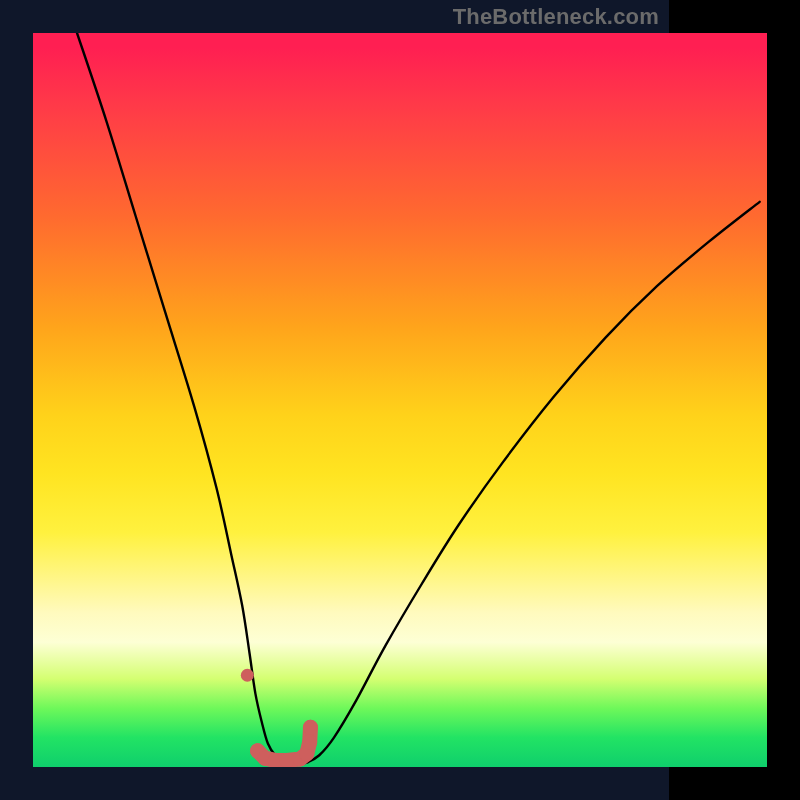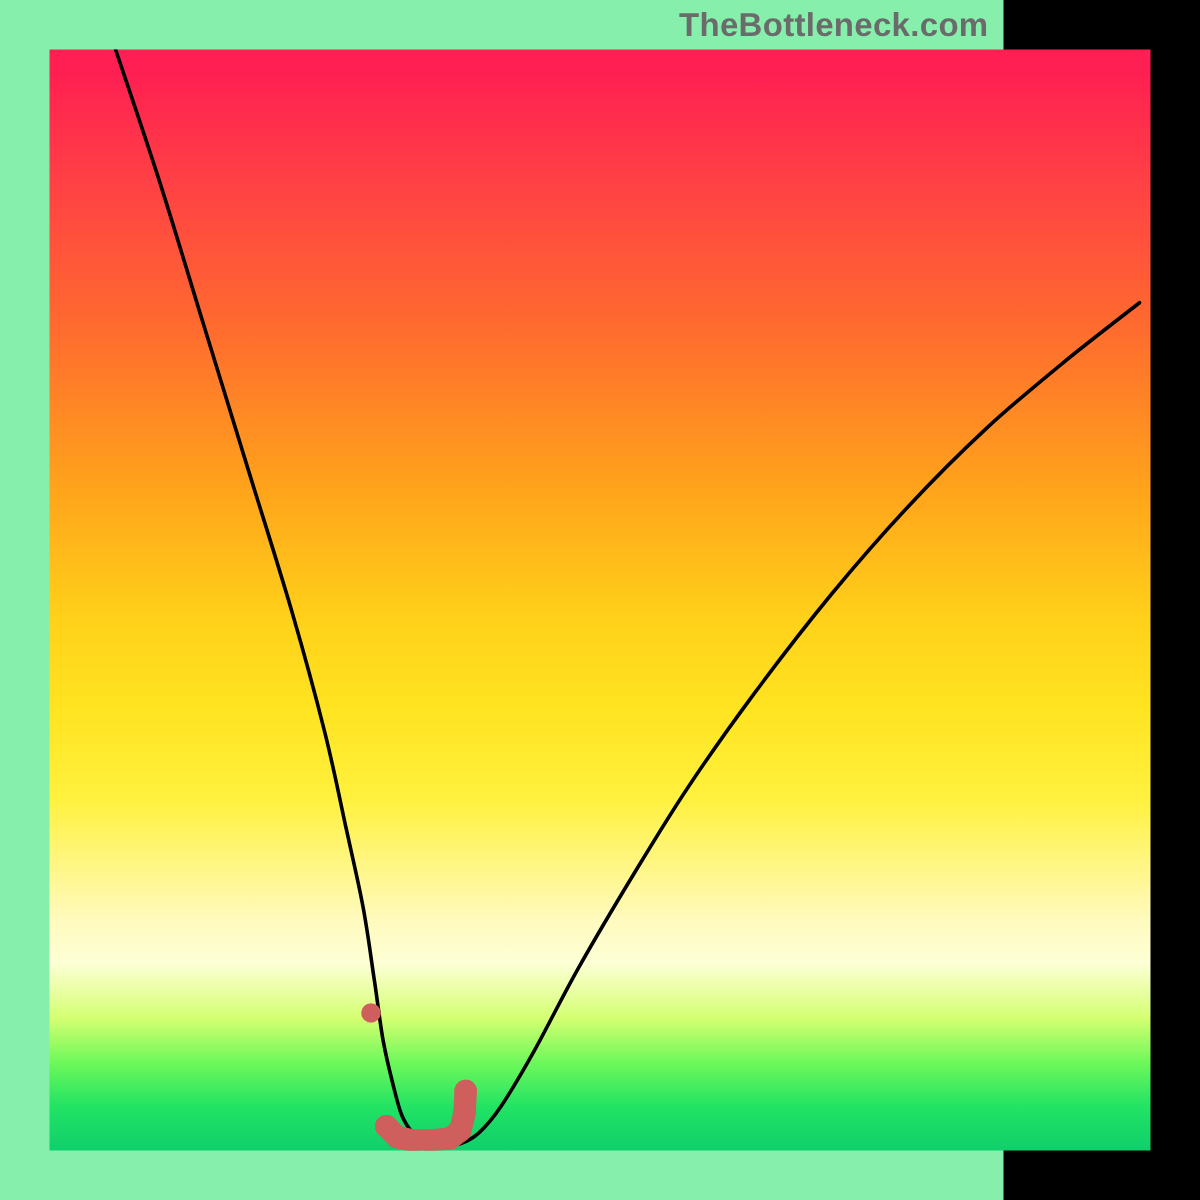--- a/index.html
+++ b/index.html
@@ -8,21 +8,21 @@
     width: 800px;
     height: 800px;
     overflow: hidden;
     background: #000;
     font-family: Arial, Helvetica, sans-serif;
   }
   .frame {
     position: relative;
     width: 669px;
     height: 800px;
-    background: #86efac;
+    background: #0f172a;
   }
   .watermark {
     position: absolute;
     top: 4px;
     right: 10px;
     font-size: 22px;
     font-weight: 600;
     color: #6b6b6b;
     letter-spacing: 0.2px;
     z-index: 10;

